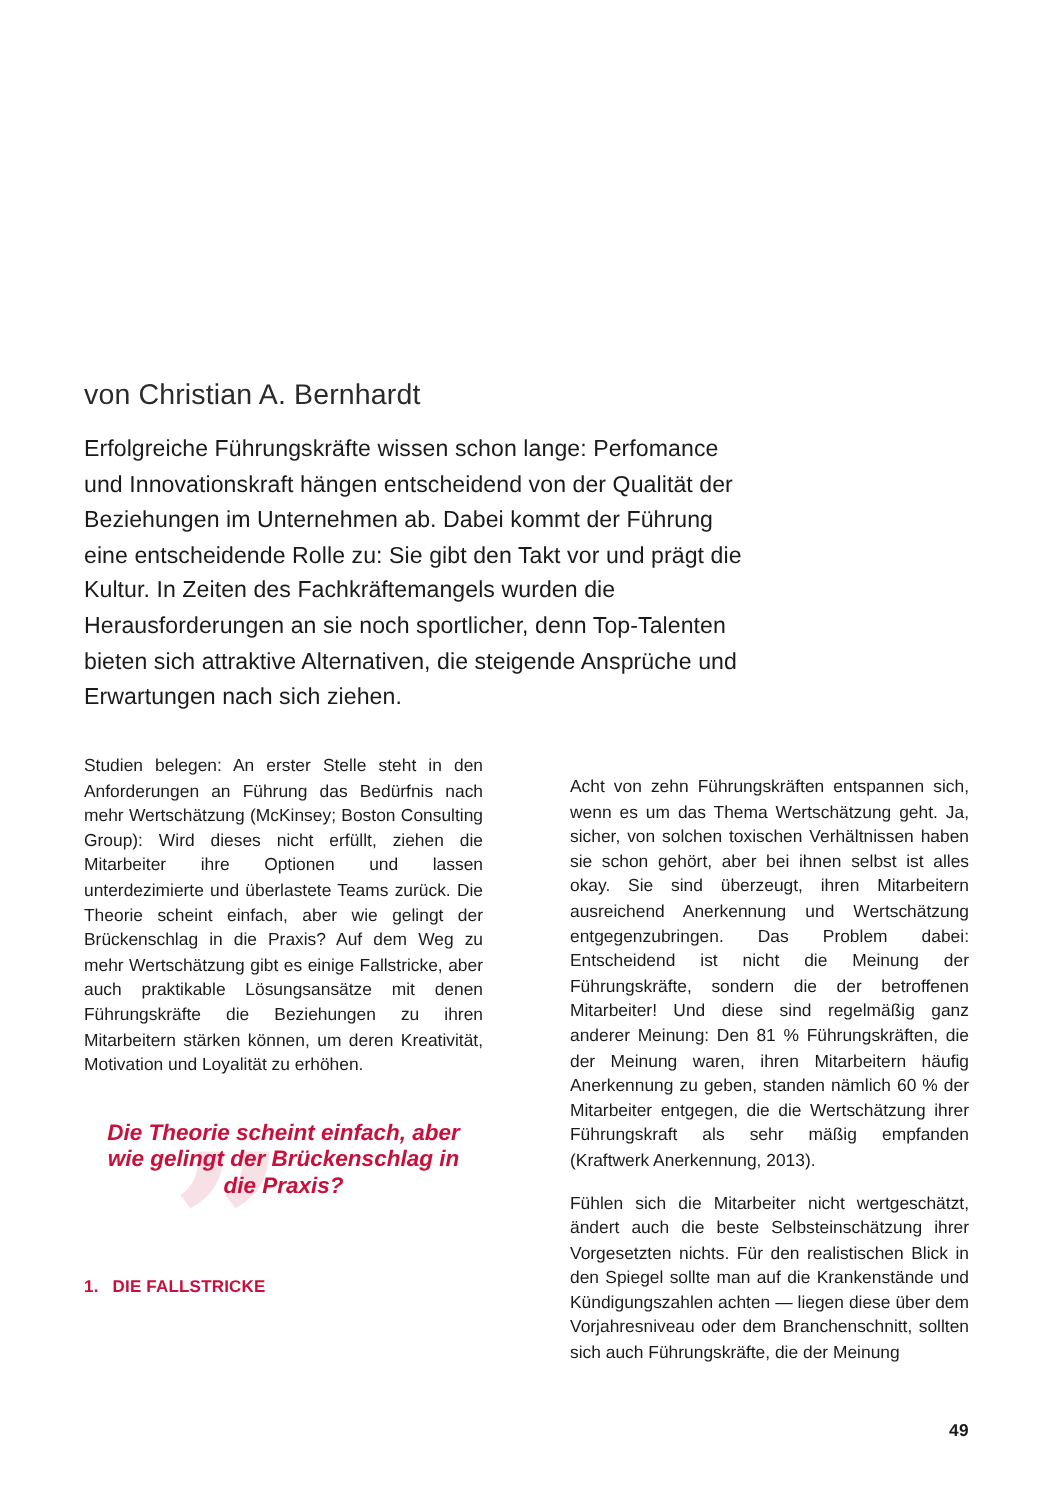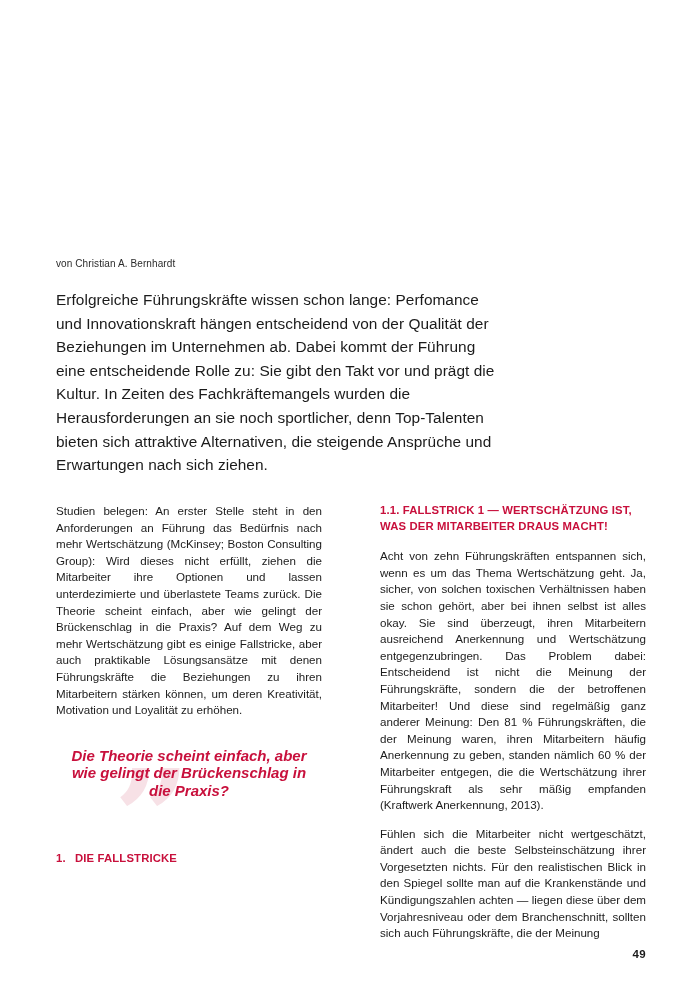--- a/index.html
+++ b/index.html
@@ -35,21 +35,21 @@
     font-size: 37px;
     line-height: 44px;
     letter-spacing: 0.2px;
     white-space: pre-line;
   }
 
   .byline {
     position: absolute;
     left: 56px;
     top: 255px;
-    font-size: 10px;
+    font-size: 19px;
     line-height: 18px;
     color: #2b2b2b;
     letter-spacing: 0.1px;
   }
 
   
   .lead {
     position: absolute;
     left: 56px;
     top: 288px;
@@ -173,21 +173,20 @@
       </div>
 
       <h2 class="section-head numbered">
         <span class="num">1.</span><span>DIE FALLSTRICKE</span>
       </h2>
 
     </div>
 
     <div class="col">
 
-      <h2 class="section-head">1.1. FALLSTRICK 1 — WERTSCHÄTZUNG IST, WAS DER MITARBEITER DRAUS MACHT!</h2>
 
       <div class="spacer-sm"></div>
 
       <p class="body-p">Acht von zehn Führungskräften entspannen sich, wenn es um das Thema Wertschätzung geht. Ja, sicher, von solchen toxischen Verhältnissen haben sie schon gehört, aber bei ihnen selbst ist alles okay. Sie sind überzeugt, ihren Mitarbeitern ausreichend Anerkennung und Wertschätzung entgegenzubringen. Das Problem dabei: Entscheidend ist nicht die Meinung der Führungskräfte, sondern die der betroffenen Mitarbeiter! Und diese sind regelmäßig ganz anderer Meinung: Den 81 % Führungskräften, die der Meinung waren, ihren Mitarbeitern häufig Anerkennung zu geben, standen nämlich 60 % der Mitarbeiter entgegen, die die Wertschätzung ihrer Führungskraft als sehr mäßig empfanden (Kraftwerk Anerkennung, 2013).</p>
 
       <p class="body-p">Fühlen sich die Mitarbeiter nicht wertgeschätzt, ändert auch die beste Selbsteinschätzung ihrer Vorgesetzten nichts. Für den realistischen Blick in den Spiegel sollte man auf die Krankenstände und Kündigungszahlen achten — liegen diese über dem Vorjahresniveau oder dem Branchenschnitt, sollten sich auch Führungskräfte, die der Meinung</p>
     </div>
 
   </div>
 

